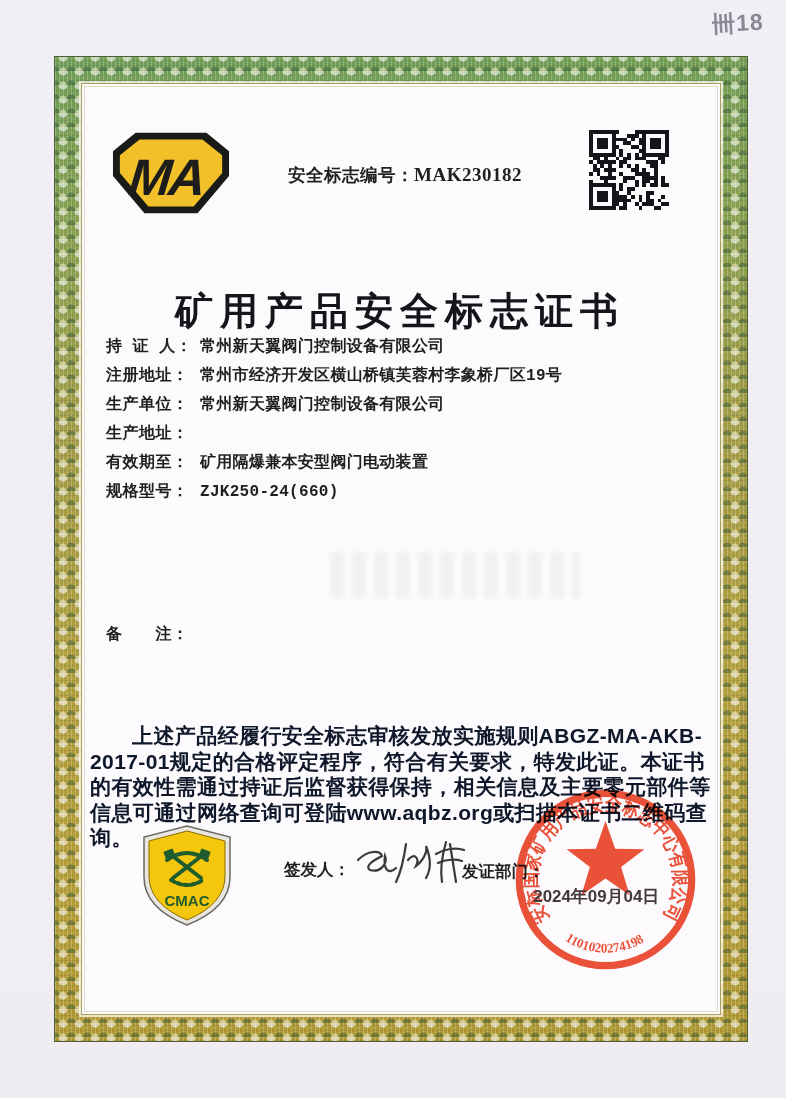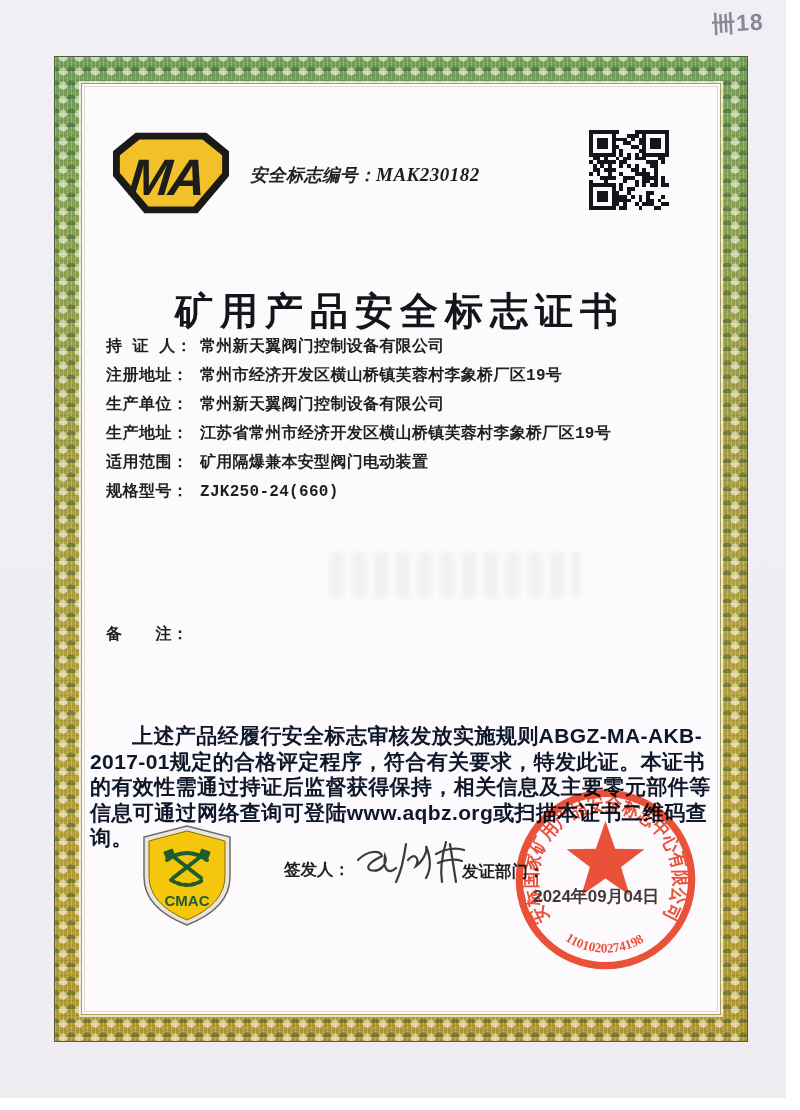--- a/index.html
+++ b/index.html
@@ -23,22 +23,22 @@
   .frame-inner { position:absolute; inset:26px; background:#fcfafd;
            border:1px solid #a9a05c;
            box-shadow: inset 0 0 0 2px #fcfafd, inset 0 0 0 3px rgba(160,160,90,.35), 0 0 0 2px rgba(250,248,240,.8); }
   .content { position:absolute; left:0; top:0; width:800px; height:1110px; z-index:5; color:#1f1e20; }
 
   .page-mark { position:absolute; left:712px; top:8px; font-size:23px; color:#7a7584;
                transform:rotate(-3deg); letter-spacing:1px; font-weight:bold; opacity:.85; }
 
   
   .ma-logo { position:absolute; left:112px; top:131px; width:118px; height:84px; }
-  .certno  { position:absolute; left:250px; top:163px; width:310px; text-align:left;
-             font-size:17.5px; font-weight:600; letter-spacing:.5px; white-space:nowrap;font-style:italic; }
+  .certno  { position:absolute; left:250px; top:163px; width:310px; text-align:center;
+             font-size:17.5px; font-weight:600; letter-spacing:.5px; white-space:nowrap; }
   .certno .num { font-family:"Liberation Serif", serif; font-weight:600; font-size:19px; letter-spacing:.5px; }
   .qr { position:absolute; left:589px; top:130px; width:80px; height:80px;
         display:grid; grid-template-columns:repeat(21,1fr); grid-template-rows:repeat(21,1fr); }
   .qr div { background:transparent; }
   .qr div.on { background:#151418; }
 
   .title { position:absolute; left:0; top:238px; width:800px; text-align:center;
            font-size:38px; font-weight:900; letter-spacing:7px; color:#151418;margin-top:48px; }
 
   
@@ -546,24 +546,23 @@
   <div class="row r2">
     <span class="lbl">注册地址：</span>
     <span class="val">常州市经济开发区横山桥镇芙蓉村李象桥厂区19号</span>
   </div>
   <div class="row r3">
     <span class="lbl">生产单位：</span>
     <span class="val">常州新天翼阀门控制设备有限公司</span>
   </div>
   <div class="row r4">
     <span class="lbl">生产地址：</span>
-    <span class="val">江苏省常州市经济开发区横山桥镇芙蓉村李象桥厂区19号</span>
   </div>
   <div class="row r5">
-    <span class="lbl">适用范围：</span>
+    <span class="lbl">有效期至：</span>
     <span class="val">矿用隔爆兼本安型阀门电动装置</span>
   </div>
   <div class="row r6">
     <span class="lbl">规格型号：</span>
     <span class="val">ZJK250-24(660)</span>
   </div>
   <div class="row r10">
     <span class="lbl">备　　注：</span>
   </div>
 

